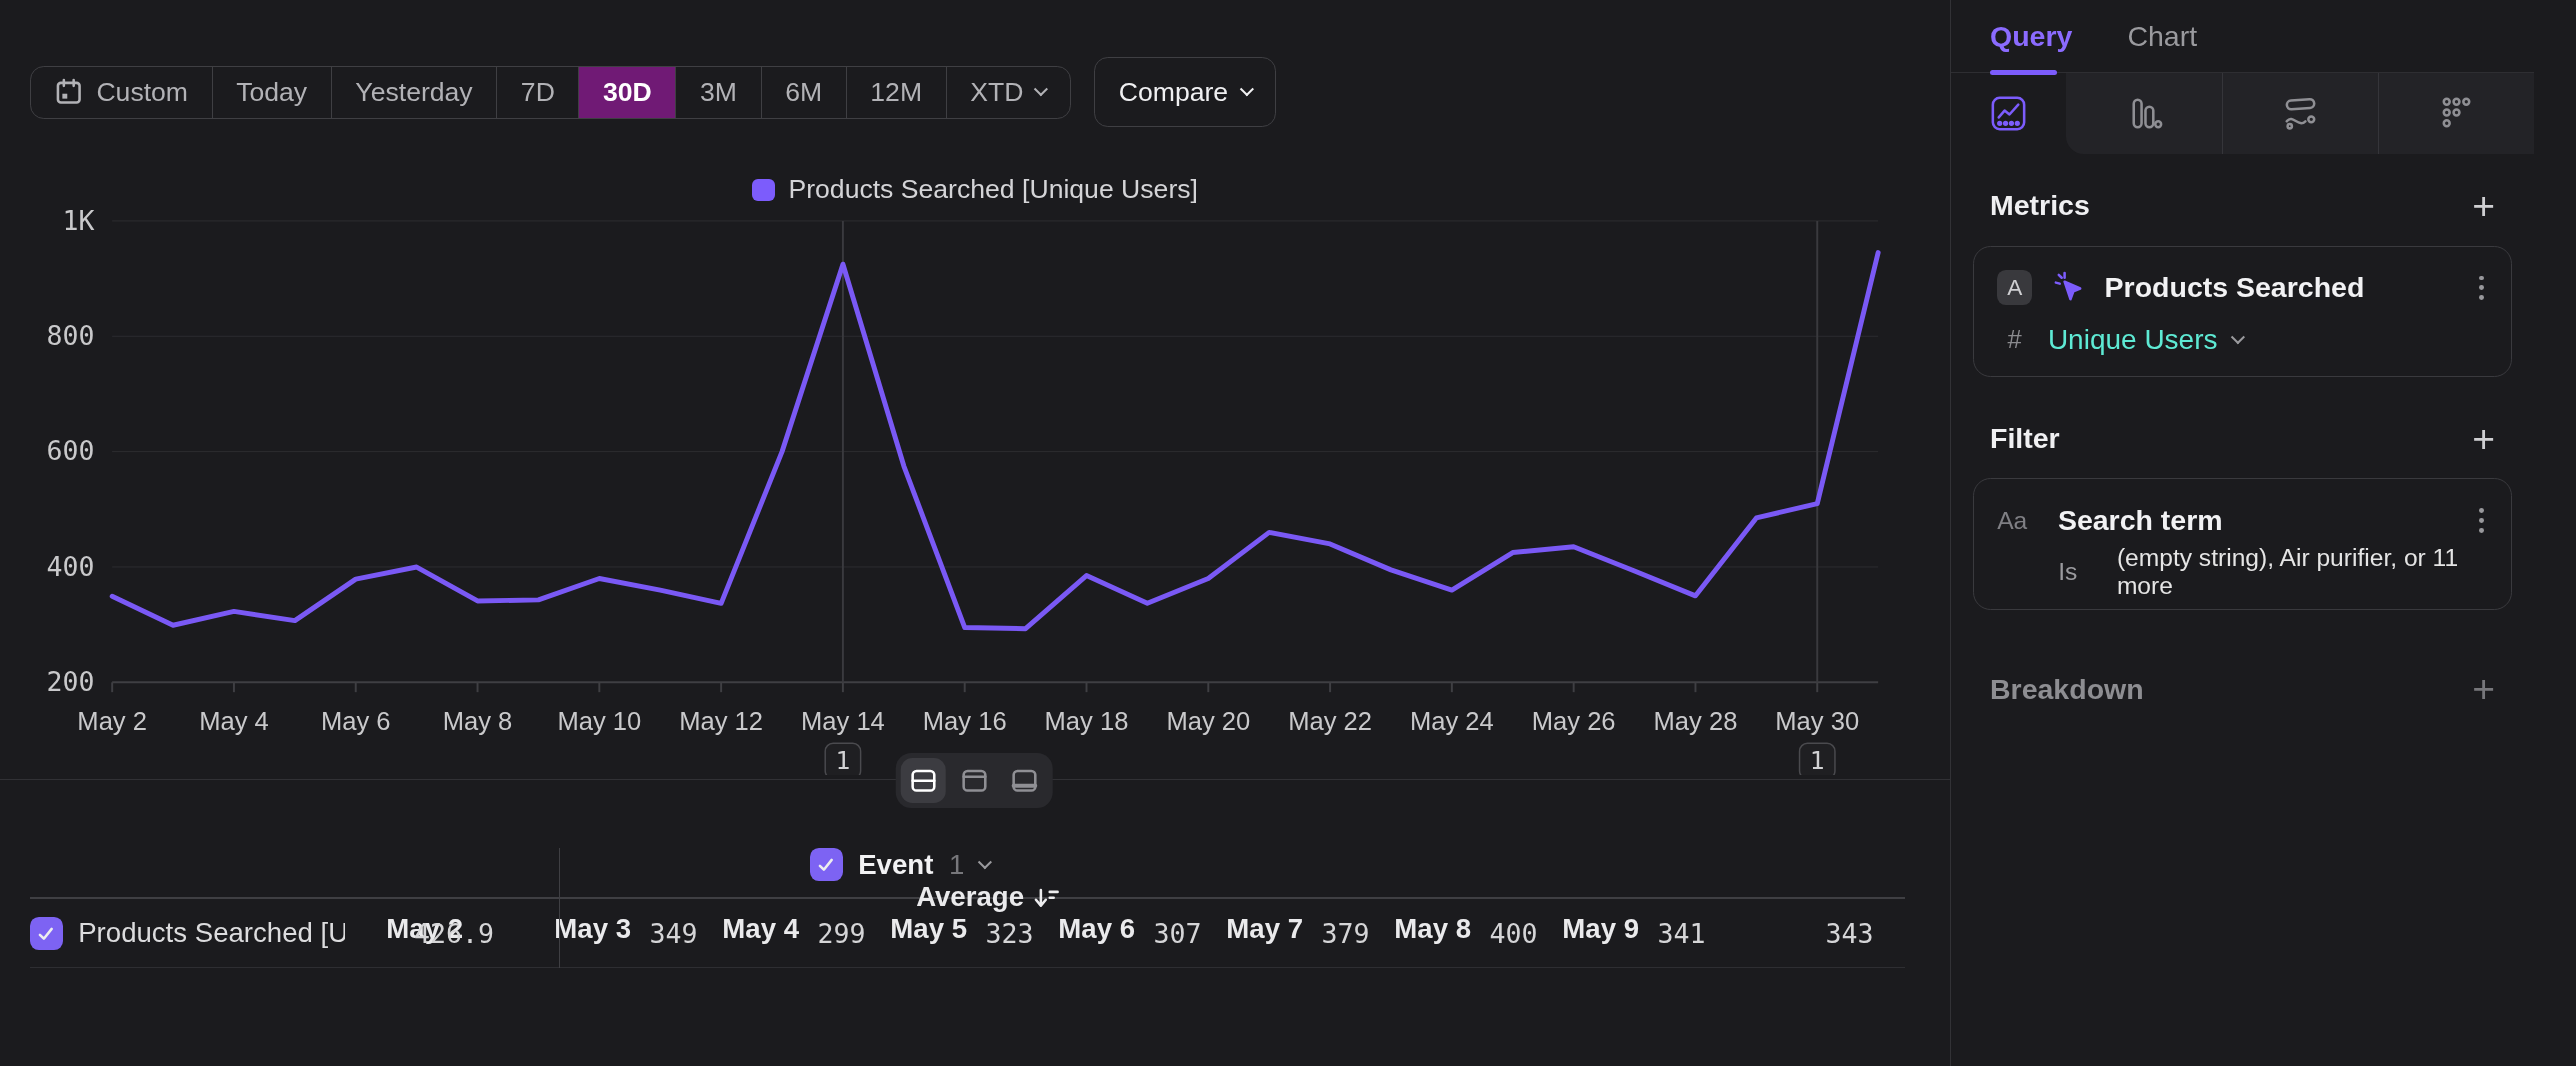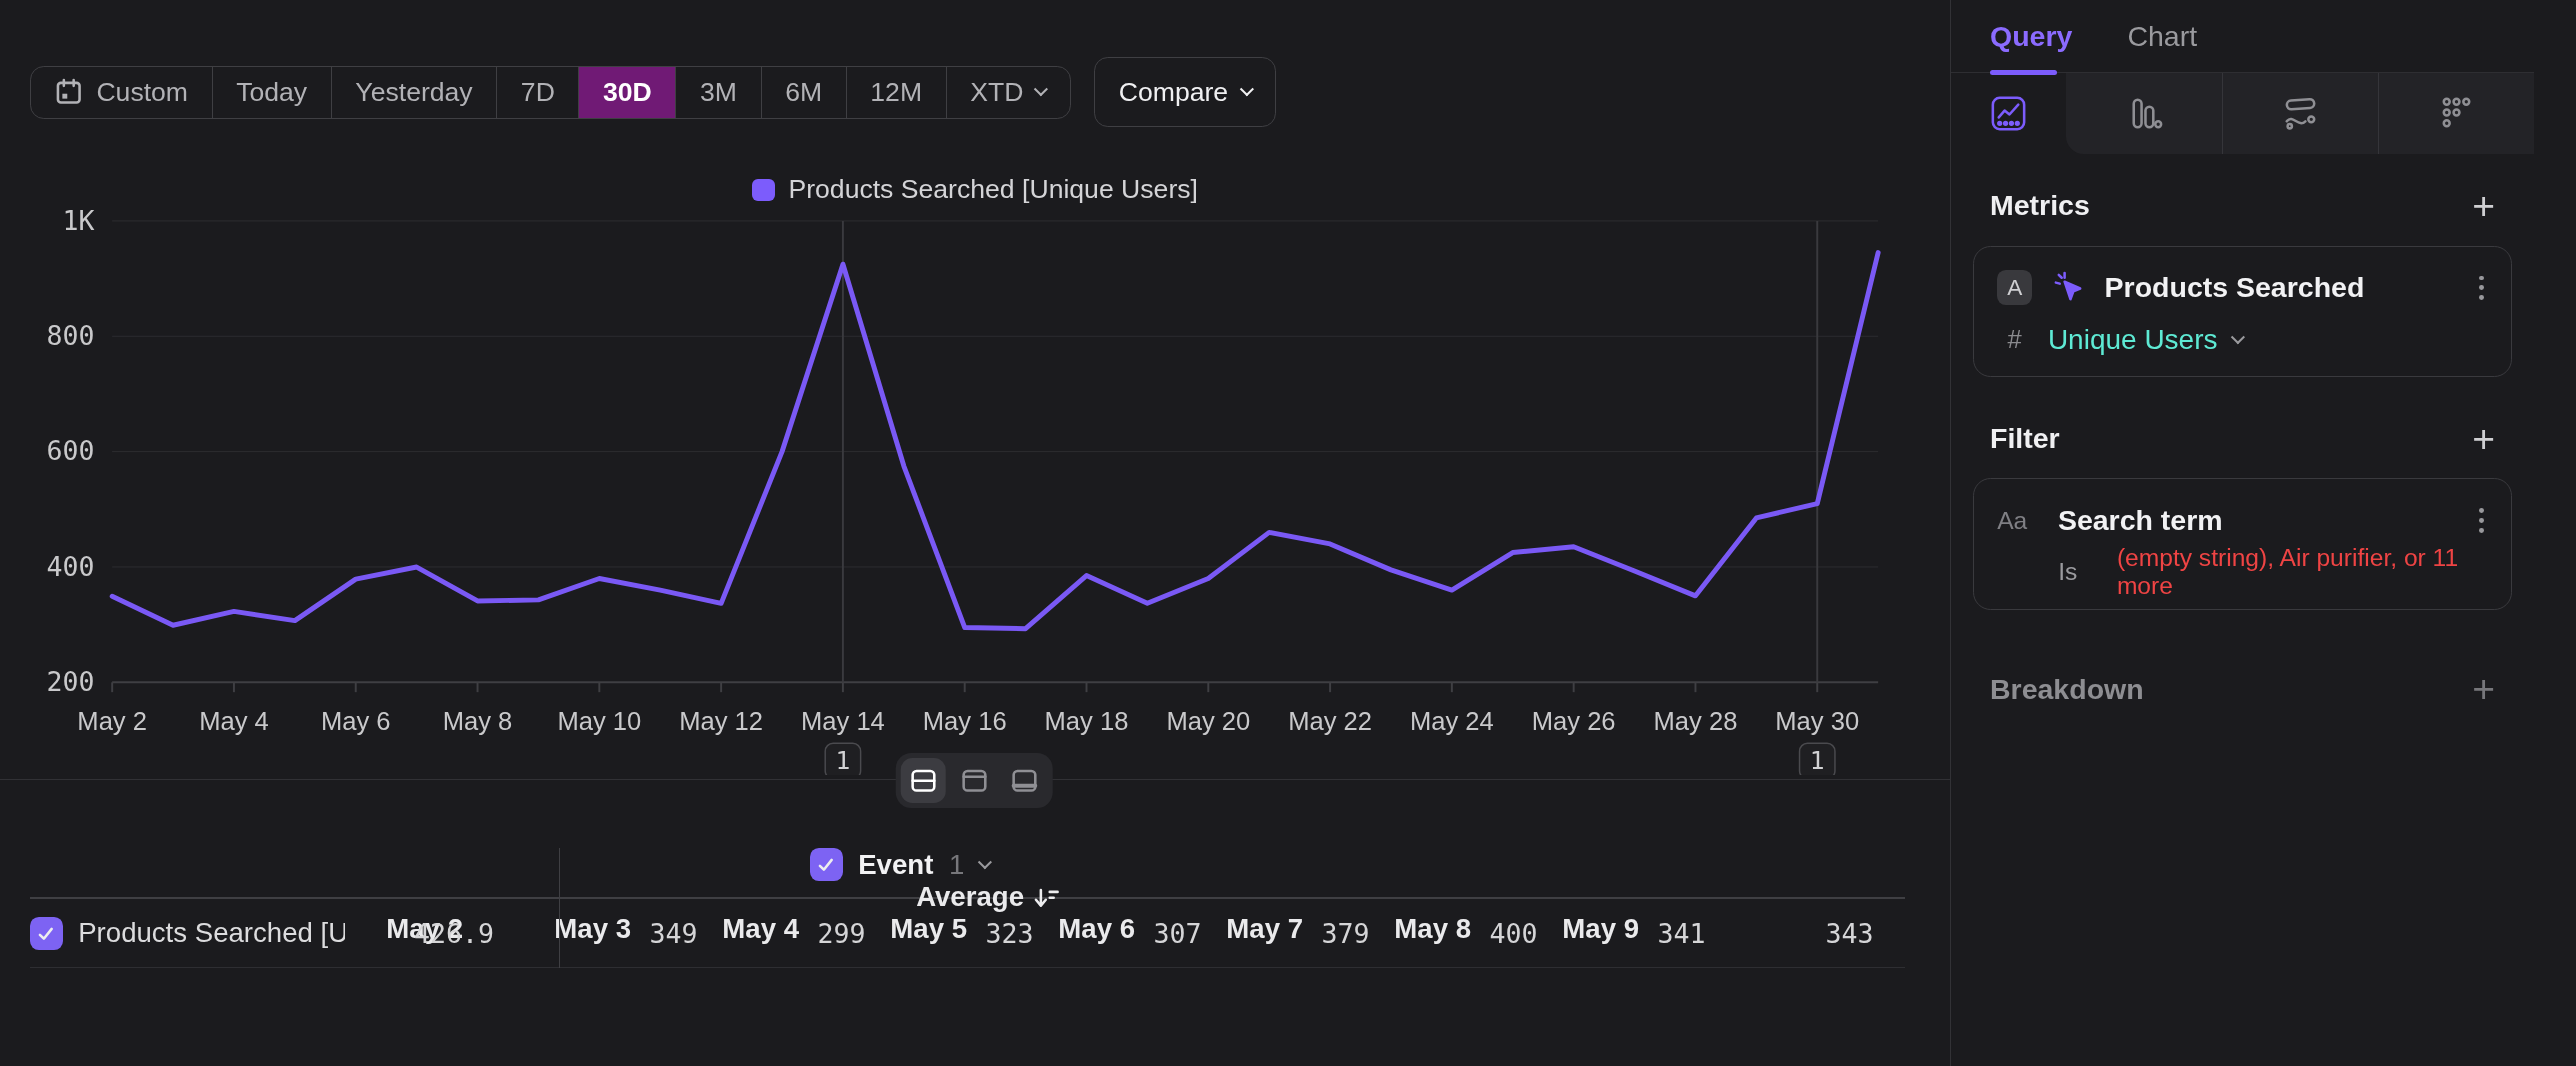--- a/index.html
+++ b/index.html
@@ -84,21 +84,21 @@
   .card-row2 { display:flex; align-items:center; gap:15.7px; height:33px; margin-top:13.8px; }
   .a-badge { width:35px; height:35px; border-radius:8.9px; background:#39393d; color:#cfcfd2;
     font-size:22.6px; display:flex; align-items:center; justify-content:center; flex:none; }
   .aa-label { width:43px; font-size:24.6px; color:#7f7f84; flex:none; }
   .card-title { font-size:28.5px; font-weight:600; color:#f2f2f4; flex:1; }
   .kebab { display:flex; flex-direction:column; gap:4.9px; cursor:pointer; padding:3.9px; }
   .kebab i { width:4.9px; height:4.9px; border-radius:50%; background:#98989c; }
   .hash { width:35px; font-size:25.6px; color:#8a8a8e; text-align:center; flex:none; }
   .agg { font-size:28px; color:#5eead4; }
   .op { width:43px; font-size:24.6px; color:#9a9a9e; flex:none; }
-  .fval { font-size:24.6px; color:#ef4444; }
+  .fval { font-size:24.6px; color:#e5e5e5; }
   .crow2-indent { margin-left:61px; }
   .muted { color:#9a9a9e; }
 </style>
 </head>
 <body>
 
 <div class="app">
 
   <div class="main">
 

